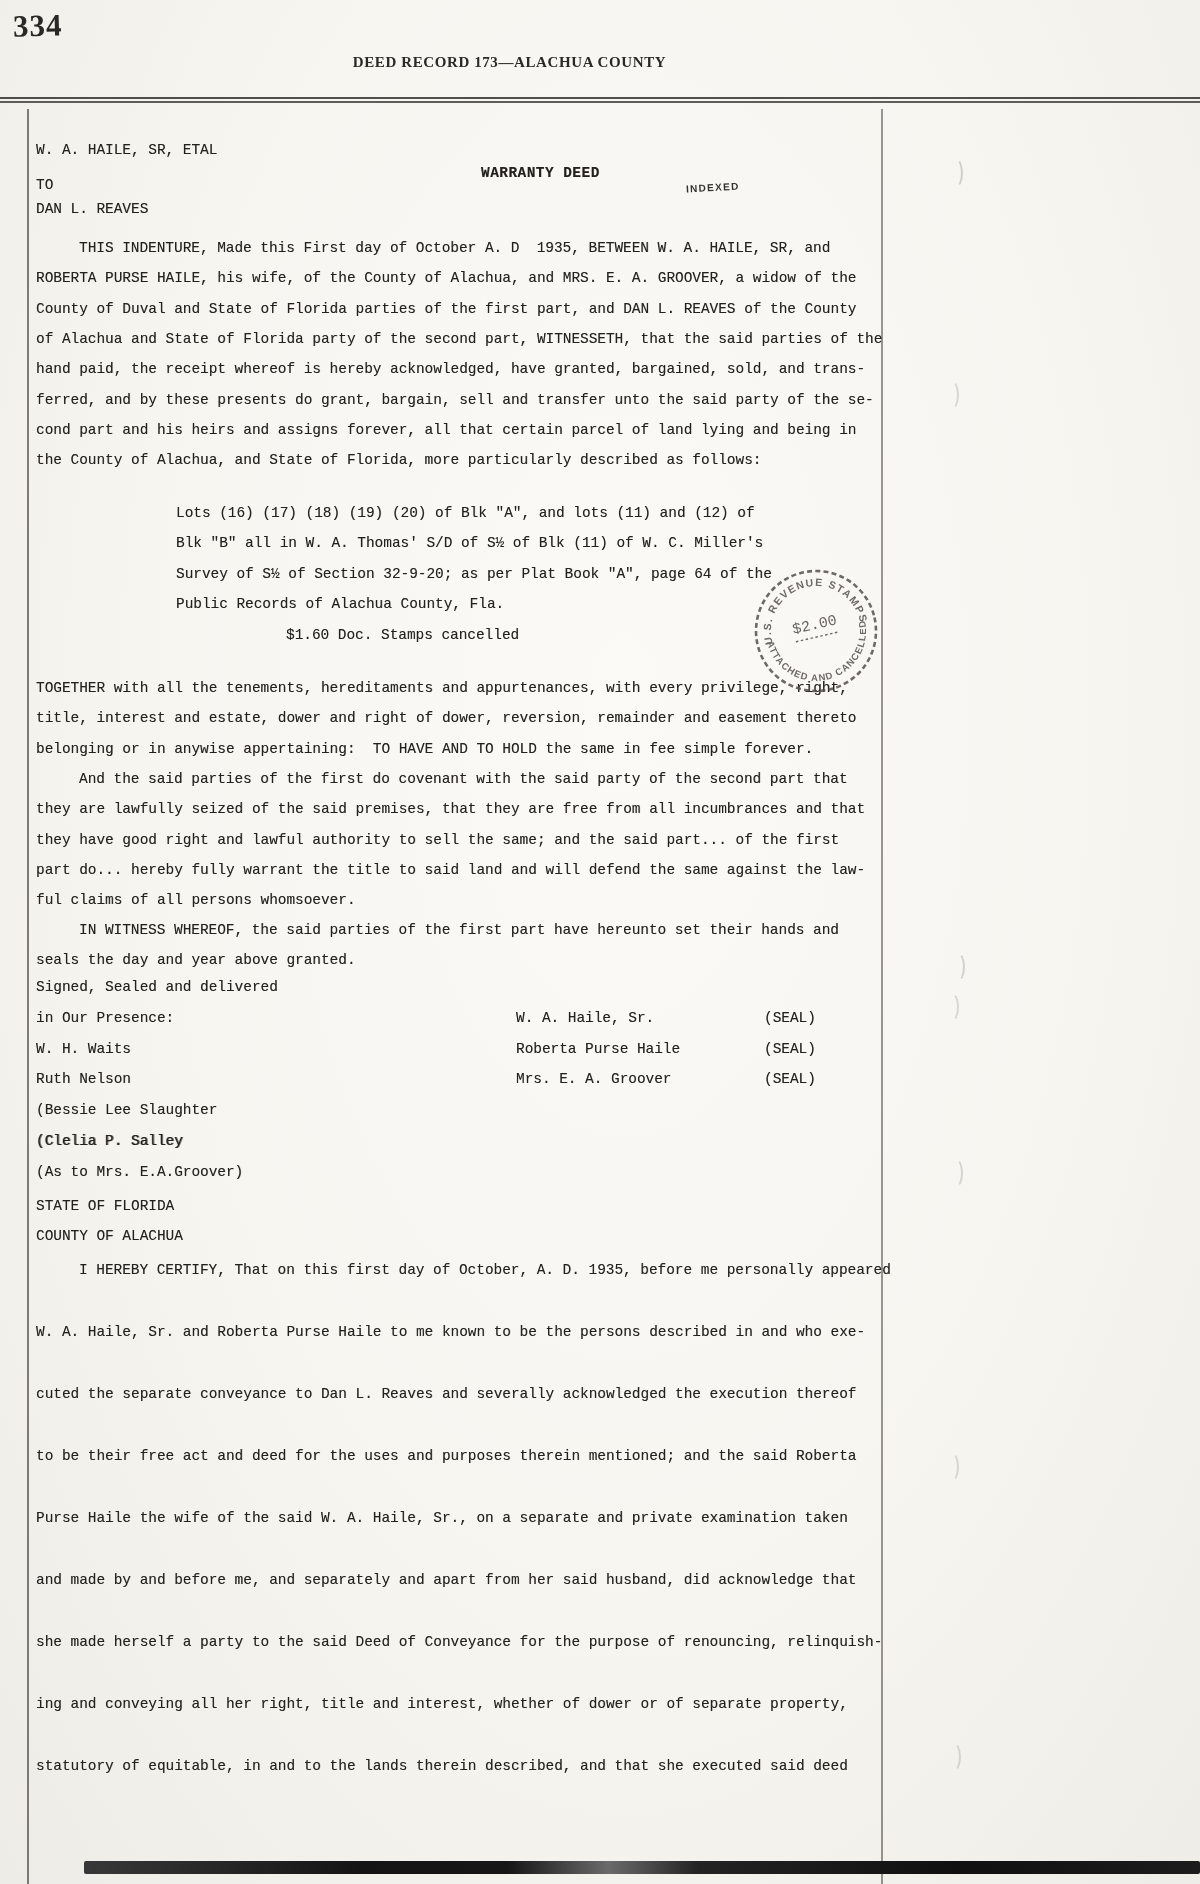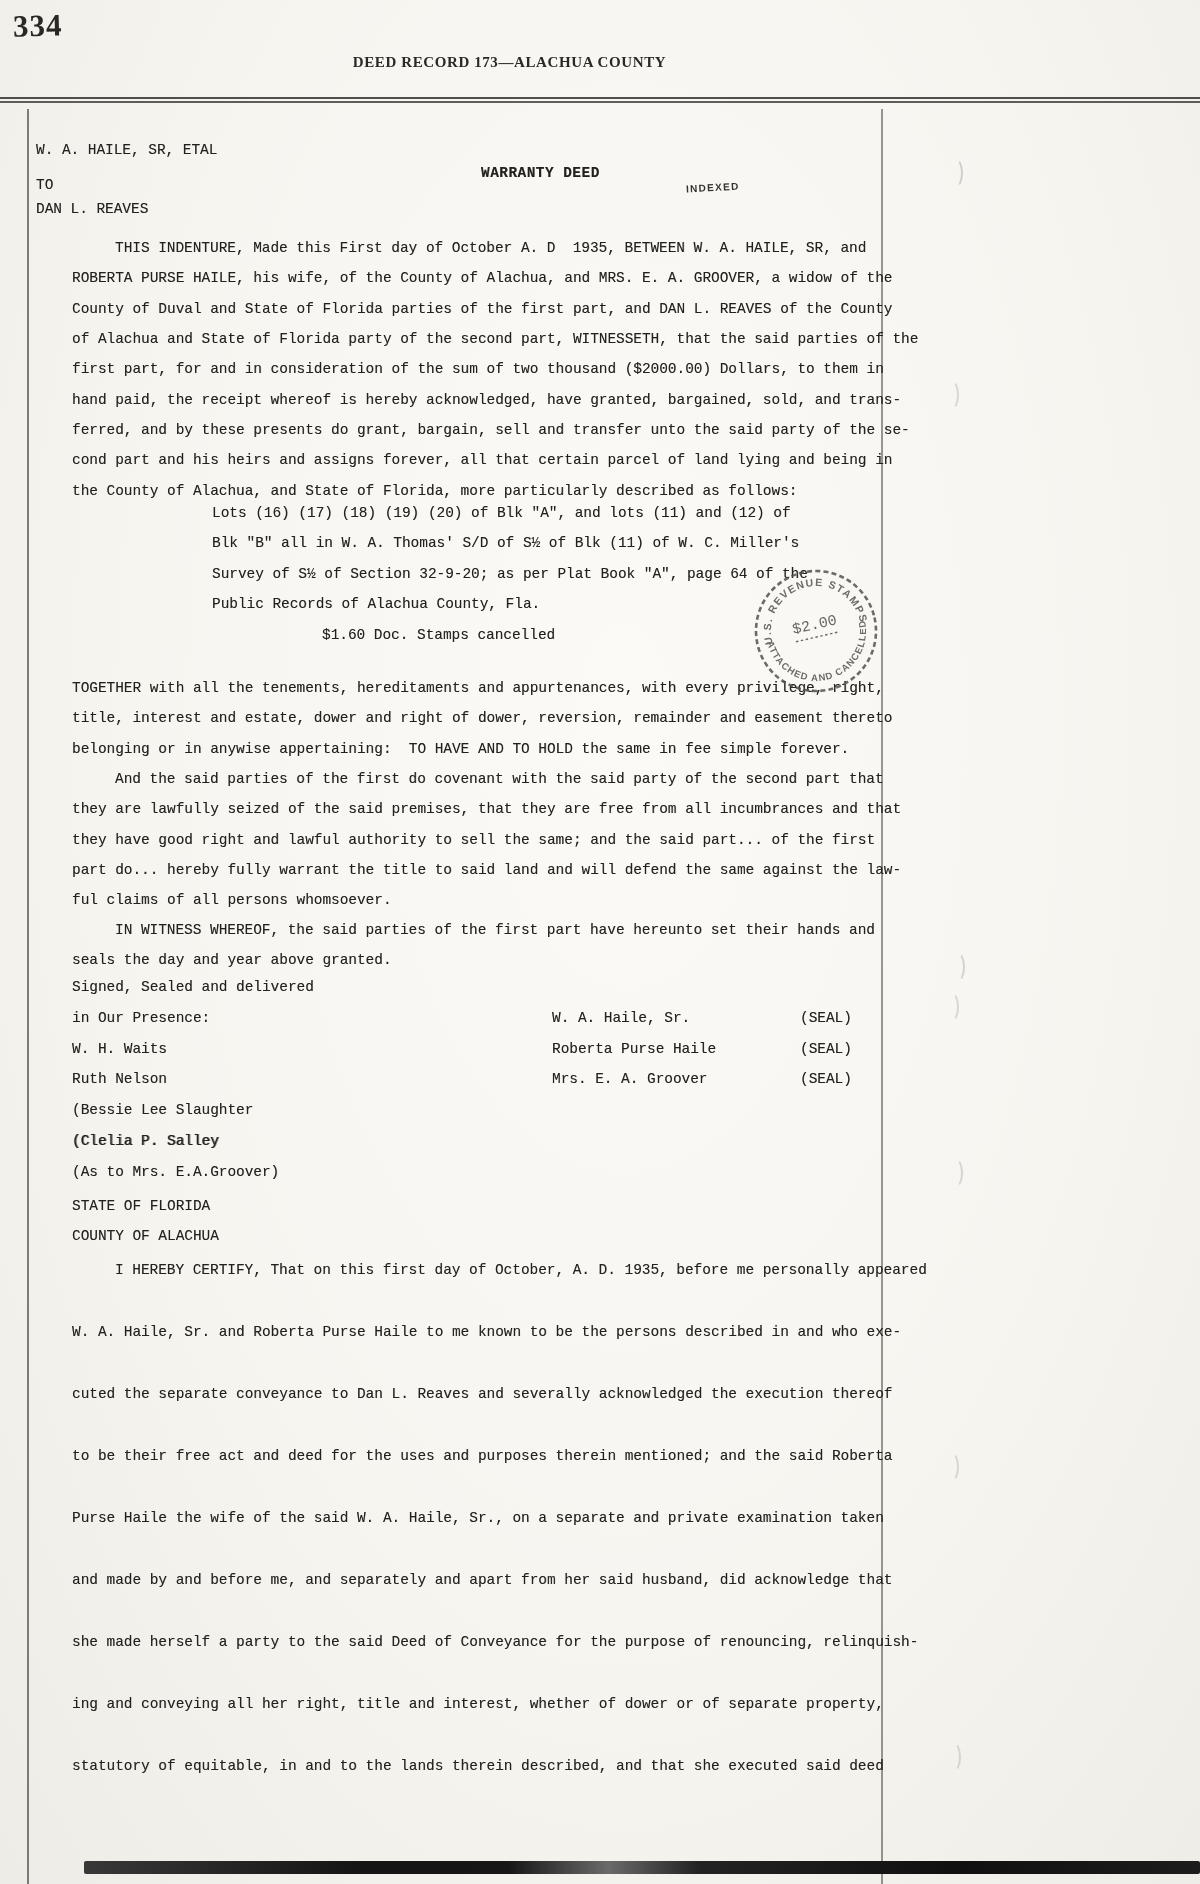--- a/index.html
+++ b/index.html
@@ -29,21 +29,21 @@
   .vline { position:absolute; top:109px; bottom:0; width:2px; background:rgba(55,52,48,.62); }
   .vline.left { left:27px; }
   .vline.right { left:881px; background:rgba(55,52,48,.5); }
 
   .content {
     position:absolute; left:36px; top:0; width:841px; height:100%;
     font-size:14.4px; color:#23211e;
     text-shadow: 0.3px 0 0 rgba(34,32,29,.35);
     text-decoration: underline;
   }
-  .block { position:absolute; left:0;margin-left:36px; }
+  .block { position:absolute; left:0; }
   .line { white-space:pre; line-height:1.12; }
   .lh30 .line { height:30.32px; }
   .lh62 .line { height:62px; }
   .first-indent .line:first-child { padding-left:43px; }
 
   .cap { position:absolute; white-space:pre; }
   .doc-title { font-weight:bold; letter-spacing:.5px; }
   .indexed {
     font-family:"Liberation Sans","DejaVu Sans",sans-serif;
     font-size:10px; font-weight:bold; letter-spacing:1.3px; color:#35332f;
@@ -91,21 +91,20 @@
     <span class="cap" style="left:0;top:177px">TO</span>
     <span class="cap doc-title" style="left:445px;top:165px">WARRANTY DEED</span>
     <span class="cap indexed" style="left:650px;top:182px">INDEXED</span>
     <span class="cap" style="left:0;top:201px">DAN L. REAVES</span>
 
     <div class="block lh30 first-indent" style="top:240px">
         <div class="line">THIS INDENTURE, Made this First day of October A. D  1935, BETWEEN W. A. HAILE, SR, and</div>
         <div class="line">ROBERTA PURSE HAILE, his wife, of the County of Alachua, and MRS. E. A. GROOVER, a widow of the</div>
         <div class="line">County of Duval and State of Florida parties of the first part, and DAN L. REAVES of the County</div>
         <div class="line">of Alachua and State of Florida party of the second part, WITNESSETH, that the said parties of the</div>
-        <div class="line">first part, for and in consideration of the sum of two thousand ($2000.00) Dollars, to them in</div>
         <div class="line">hand paid, the receipt whereof is hereby acknowledged, have granted, bargained, sold, and trans-</div>
         <div class="line">ferred, and by these presents do grant, bargain, sell and transfer unto the said party of the se-</div>
         <div class="line">cond part and his heirs and assigns forever, all that certain parcel of land lying and being in</div>
         <div class="line">the County of Alachua, and State of Florida, more particularly described as follows:</div>
       </div>
 
     <div class="block lh30" style="top:505px;left:140px">
         <div class="line">Lots (16) (17) (18) (19) (20) of Blk "A", and lots (11) and (12) of</div>
         <div class="line">Blk "B" all in W. A. Thomas' S/D of S½ of Blk (11) of W. C. Miller's</div>
         <div class="line">Survey of S½ of Section 32-9-20; as per Plat Book "A", page 64 of the</div>

